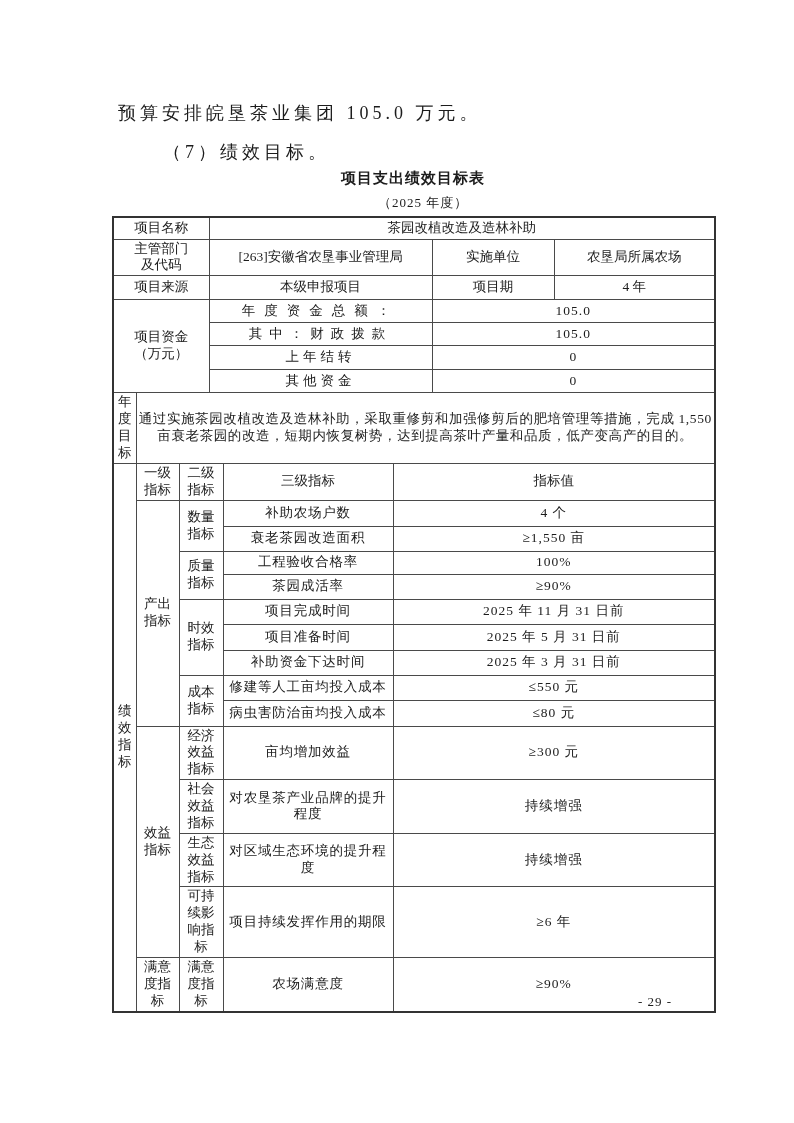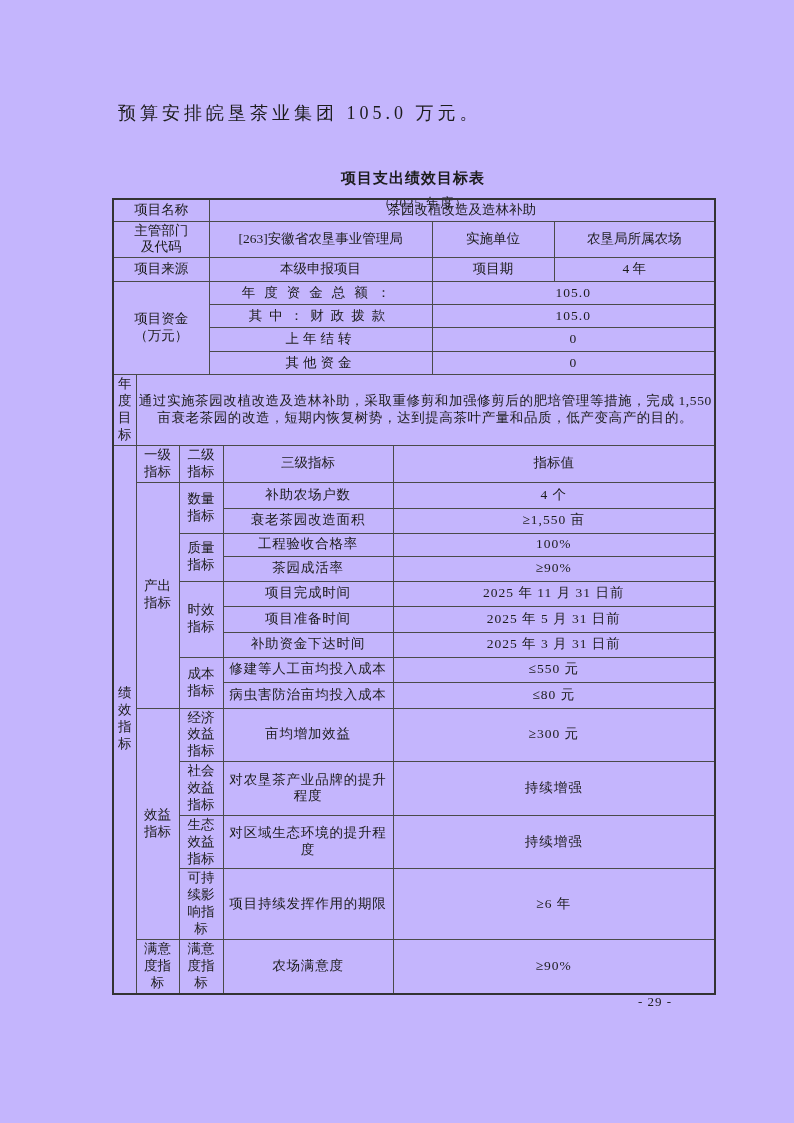--- a/index.html
+++ b/index.html
@@ -1,19 +1,19 @@
 <!DOCTYPE html>
 <html><head>
 <meta charset="utf-8">
 <style>
   html,body{margin:0;padding:0;background:#e8e8e8;}
   .page{
     position:relative;
     width:794px;height:1123px;
-    background:#c4b5fd;
+    background:#ffffff;
     margin:0 auto;
     overflow:hidden;
     font-family:"Liberation Serif","DejaVu Serif",serif;
     color:#1c1c1c;
   }
   .para{
     position:absolute;
     font-size:18px;
     letter-spacing:4px;
     line-height:24px;
@@ -25,21 +25,21 @@
     position:absolute;left:112px;top:169px;width:602px;
     text-align:center;
     font-family:"Liberation Sans","DejaVu Sans",sans-serif;
     font-weight:700;font-size:15px;letter-spacing:1px;
   }
   .tbl-subtitle{
     position:absolute;left:122px;top:194px;width:602px;
     text-align:center;font-size:13px;letter-spacing:1px;
   }
   table.perf{
-    position:absolute;left:112px;top:198px;
+    position:absolute;left:112px;top:216px;
     width:602px;
     border-collapse:collapse;
     table-layout:fixed;
     font-size:13.5px;
     color:#1c1c1c;
     border:2px solid #333;
   }
   table.perf td{
     border:1px solid #4a4a4a;
     text-align:center;
@@ -70,20 +70,21 @@
     position:absolute;left:638px;top:994px;
     font-size:13px;letter-spacing:1px;
   }
 </style>
 </head>
 <body>
 
 <div class="page">
 
   <div class="para intro-para">预算安排皖垦茶业集团 105.0 万元。</div>
+  <div class="para section-head">（7）绩效目标。</div>
 
   <div class="tbl-title">项目支出绩效目标表</div>
   <div class="tbl-subtitle">（2025 年度）</div>
 
   <table class="perf">
     <colgroup>
       <col style="width:23px">
         <col style="width:43px">
         <col style="width:30px">
         <col style="width:14px">

